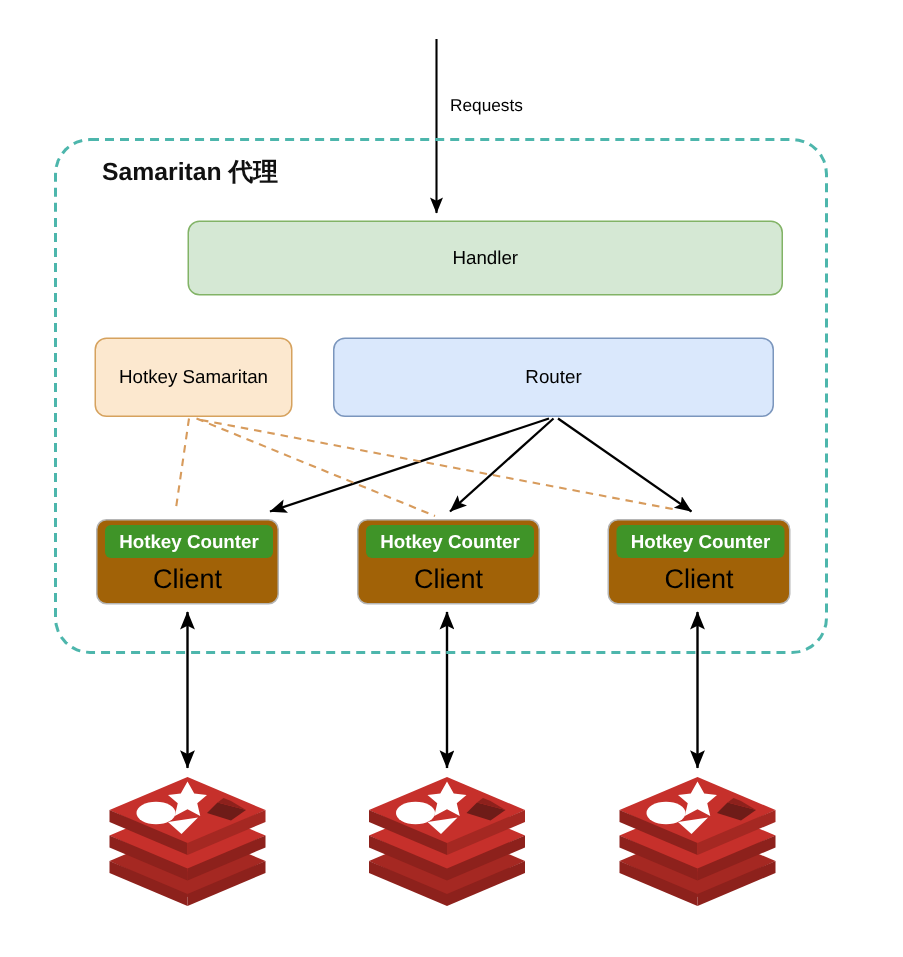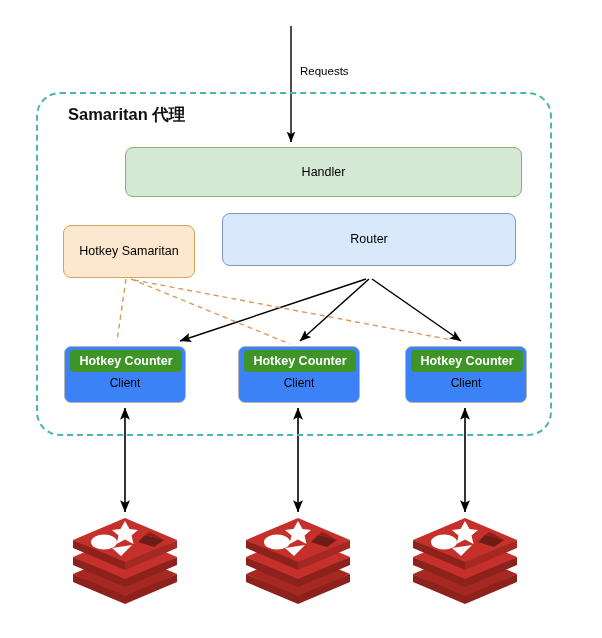--- a/index.html
+++ b/index.html
@@ -72,34 +72,34 @@
   #hotkey-collector-box {
     left: 63px;
     top: 225px;
     width: 132px;
     height: 53px;
     background: #fce8cf;
     border: 1px solid #d6a25e;
   }
   #router-box {
     left: 222px;
-    top: 213px;
+    top: 225px;
     width: 294px;
     height: 53px;
     background: #dae8fc;
     border: 1px solid #7b96bd;
   }
   
   .client-card {
     position: absolute;
     box-sizing: border-box;
     width: 122px;
     height: 57px;
     top: 346px;
-    background: #3b82f6;
+    background: #a16207;
     border: 1px solid #b5b5b5;
     border-radius: 7px;
     overflow: hidden;
   }
   .counter-header {
     position: absolute;
     left: 5px;
     top: 3px;
     width: 112px;
     height: 22px;
@@ -112,21 +112,21 @@
     align-items: center;
     justify-content: center;
     white-space: nowrap;
   }
   .client-label {
     position: absolute;
     left: 0;
     top: 29px;
     width: 100%;
     text-align: center;
-    font-size: 12px;
+    font-size: 18px;
     color: #000000;
   }
   #client-1 { left: 64px; }
   #client-2 { left: 238px; }
   #client-3 { left: 405px; }
   
   #requests-label {
     position: absolute;
     left: 300px;
     top: 65px;

